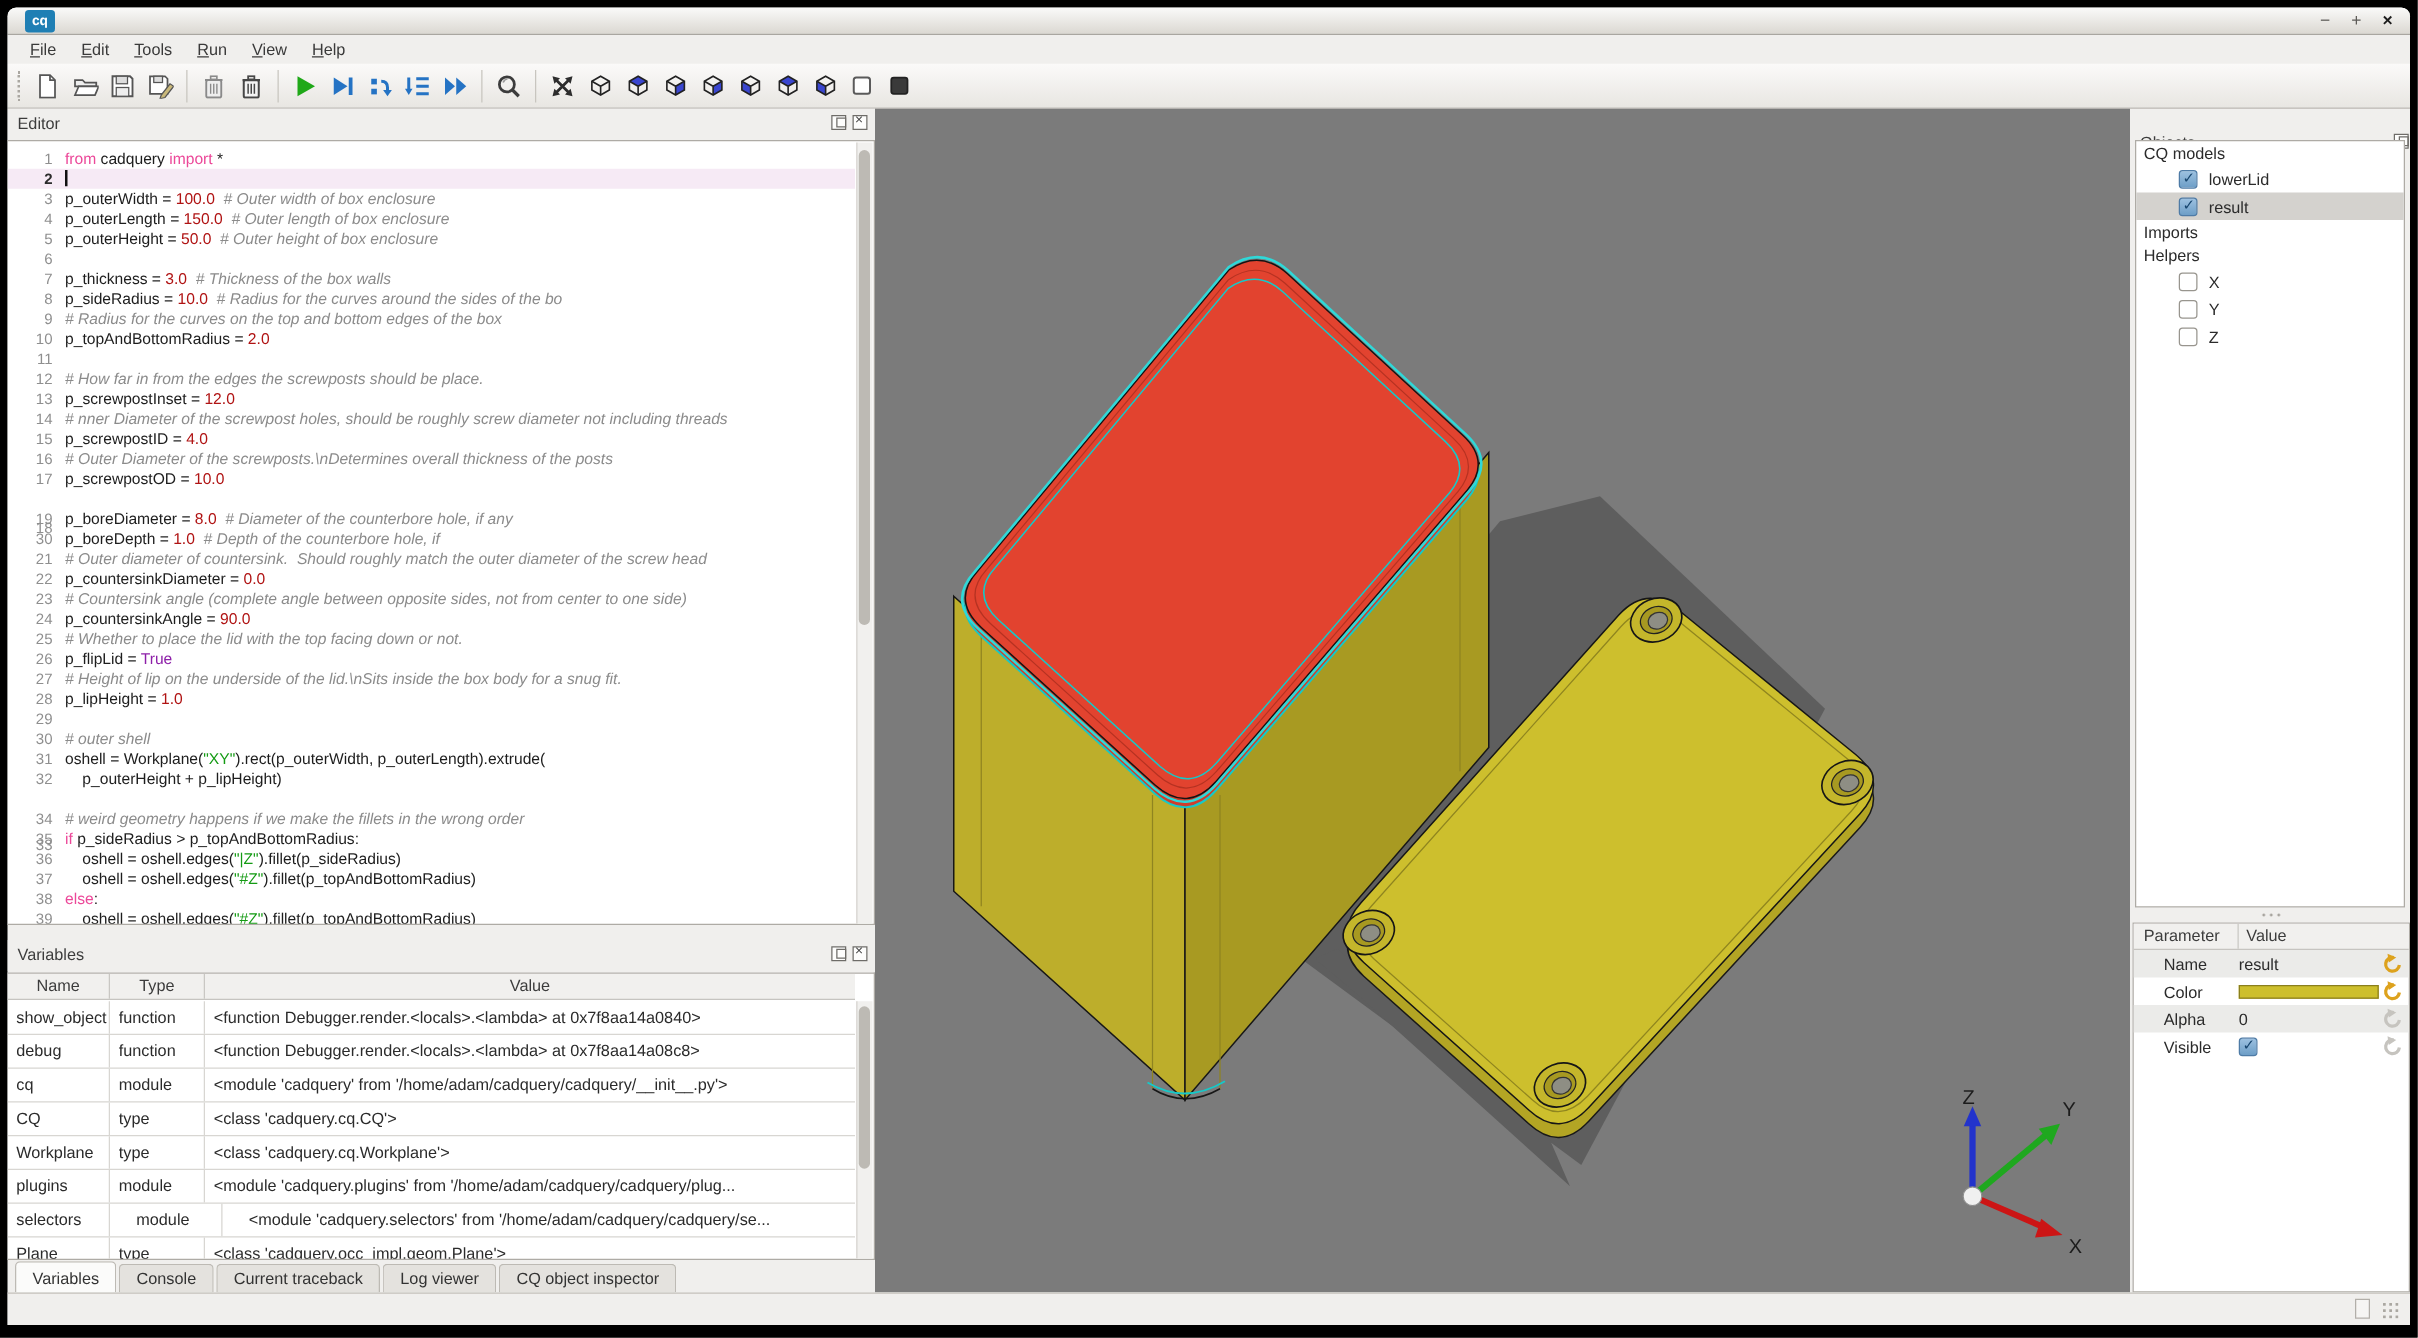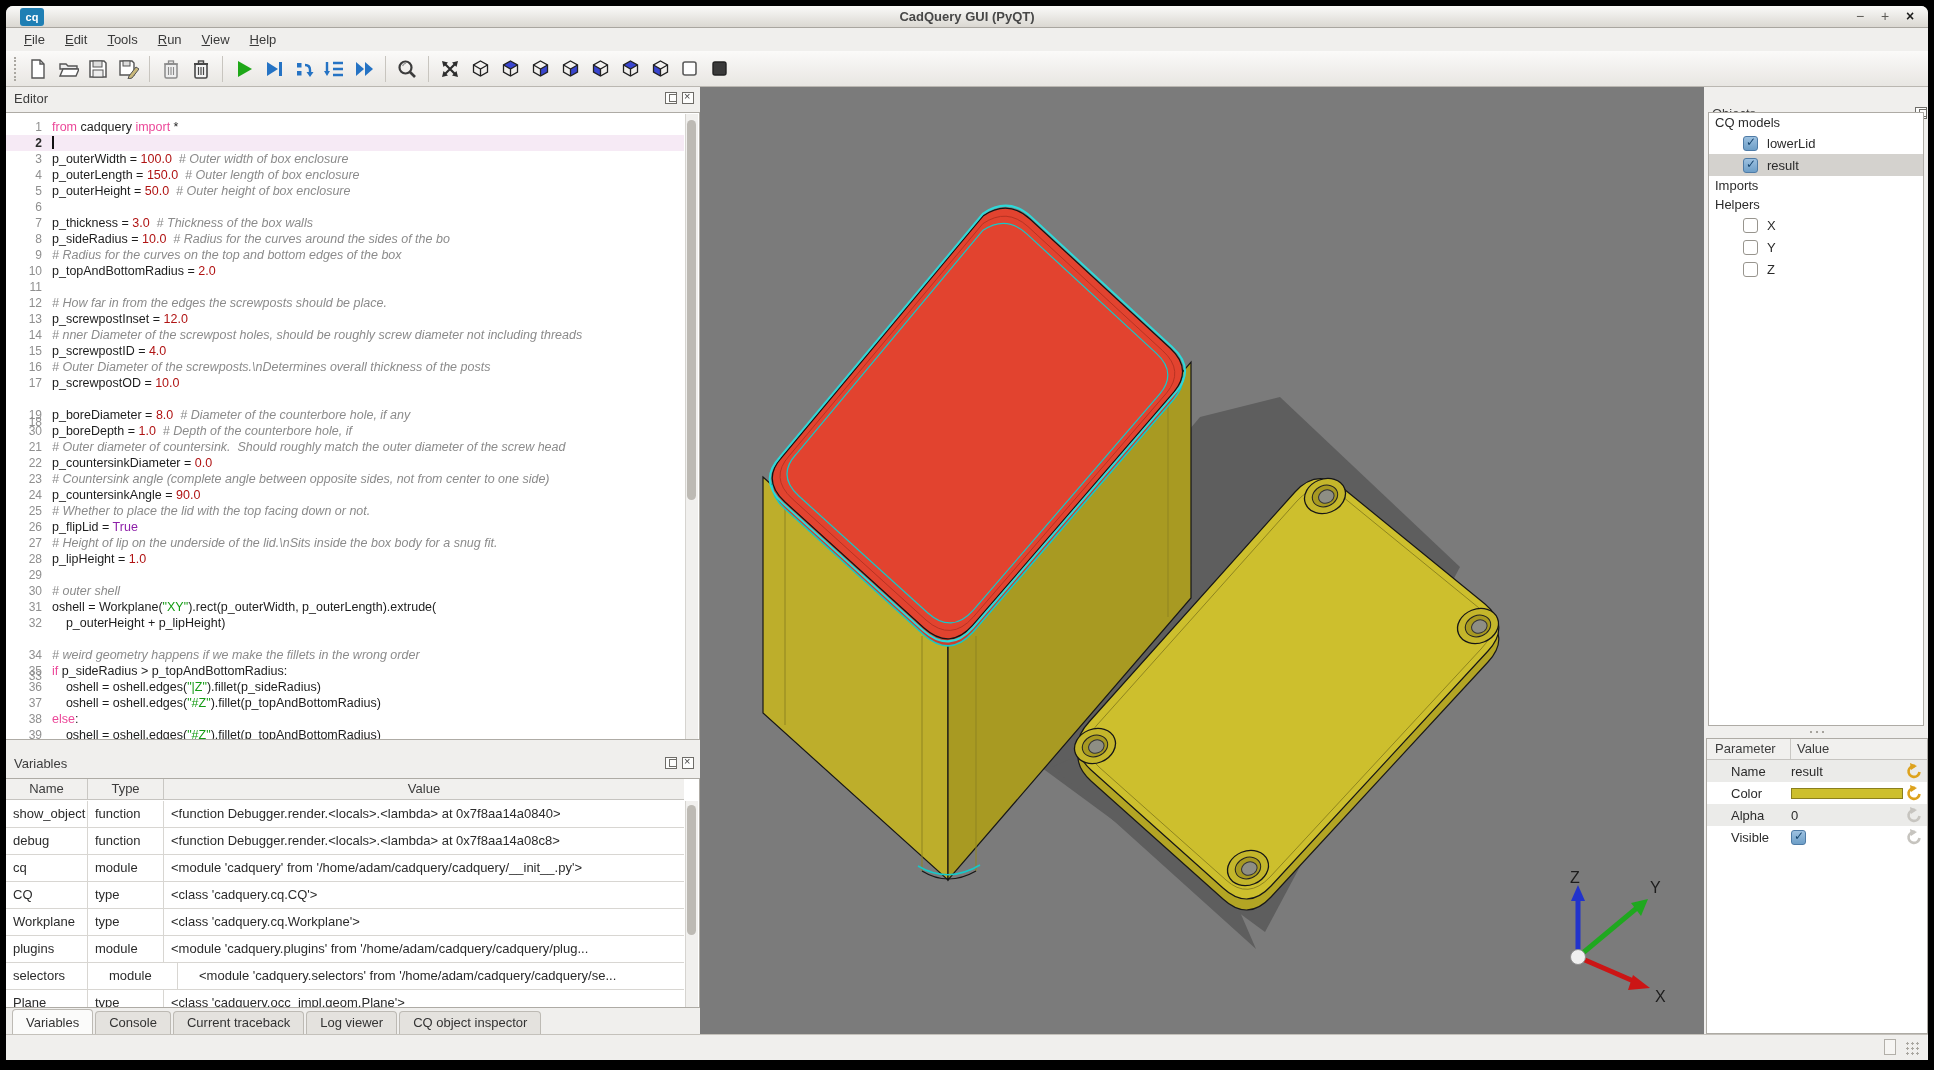--- a/index.html
+++ b/index.html
@@ -98,21 +98,20 @@
   .sb-grip{position:absolute;right:8px;top:6px;width:15px;height:15px;
     background:radial-gradient(#aaa7a1 1px,transparent 1.3px);background-size:5px 5px;}
 </style>
 </head>
 <body>
 
 <div class="window">
 
   <div class="titlebar">
     <div class="app-logo">cq</div>
-    <div class="title-text">CadQuery GUI (PyQT)</div>
     <div class="win-controls">
       <div class="win-btn">−</div>
       <div class="win-btn">+</div>
       <div class="win-btn close">×</div>
     </div>
   </div>
 
   <div class="menubar" id="menubar">
       <span class="menu-item">File</span>
       <span class="menu-item">Edit</span>

